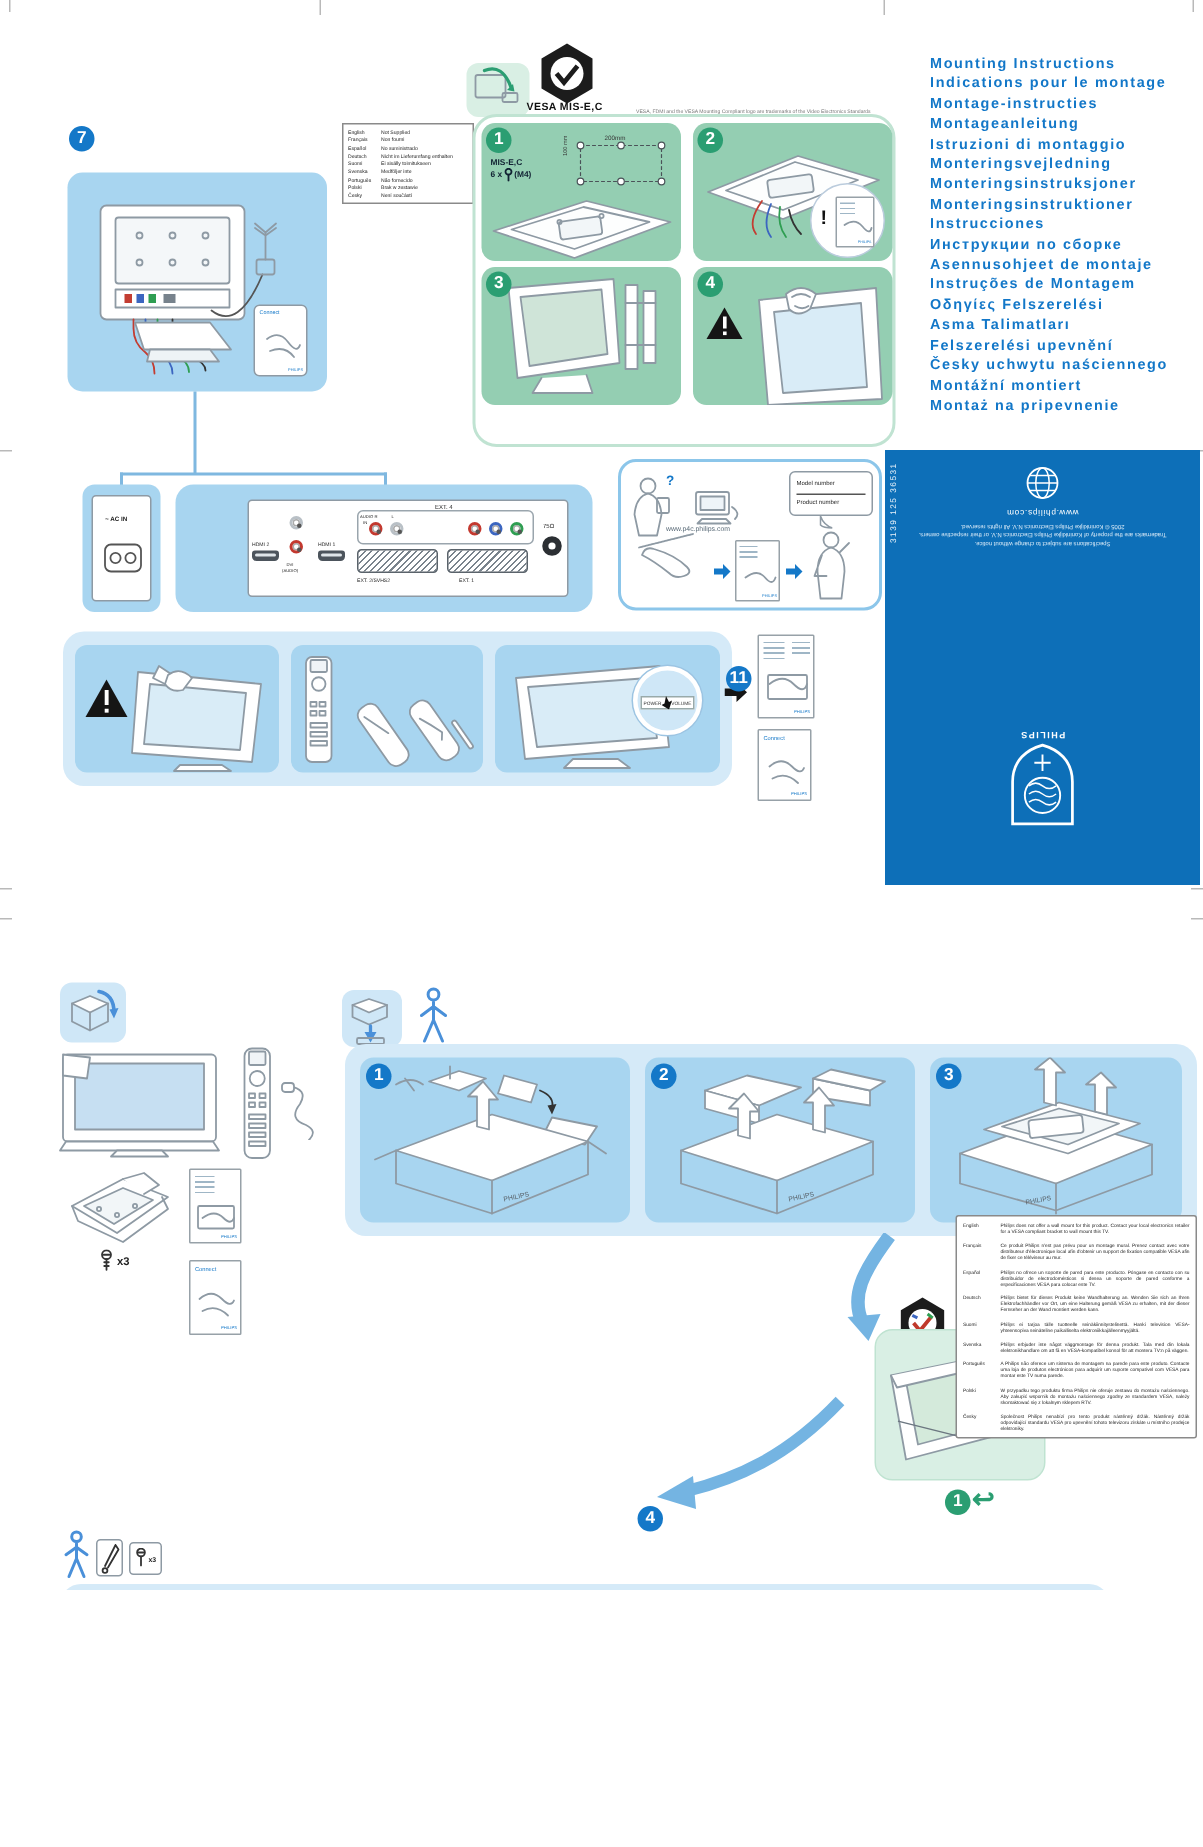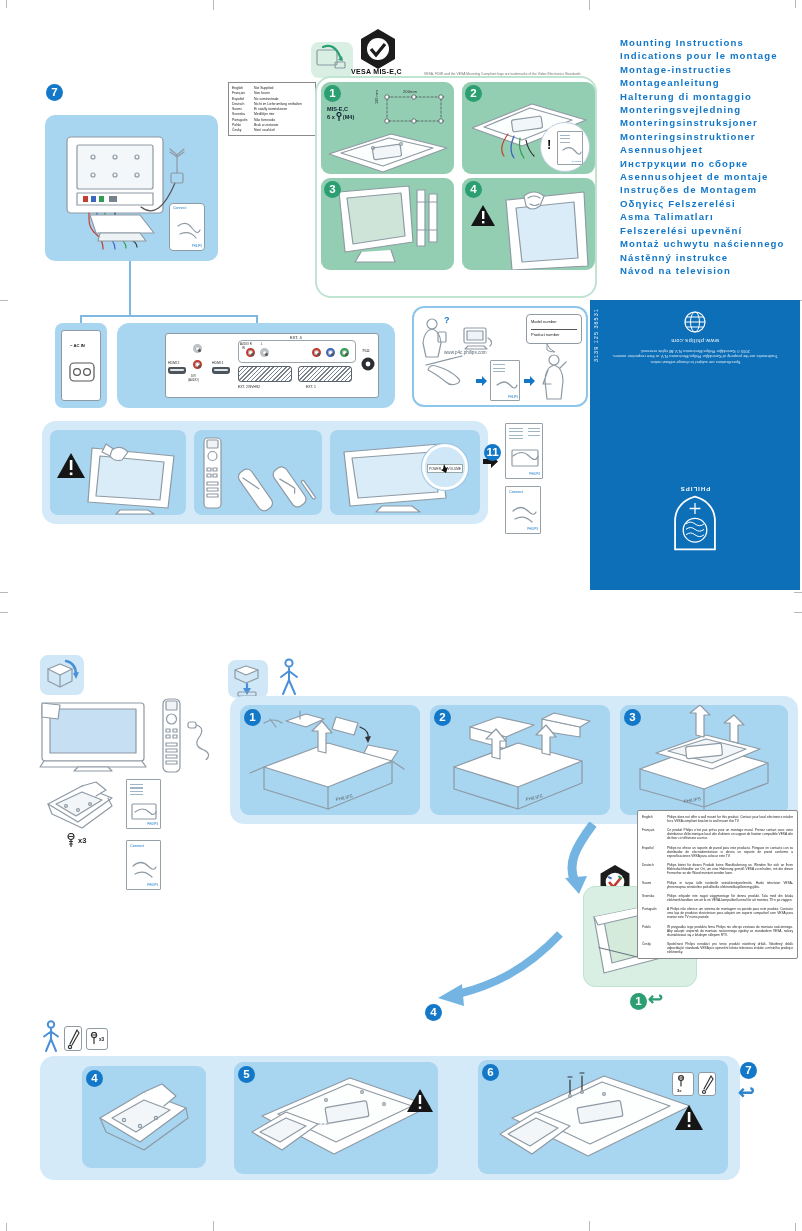--- a/index.html
+++ b/index.html
@@ -1,17 +1,17 @@
 <!DOCTYPE html>
 <html><head>
 <meta charset="utf-8">
 <style>
 *{box-sizing:border-box;margin:0;padding:0}
 body{font-family:"Liberation Sans",sans-serif;background:#fff}
-.page{position:relative;width:802px;height:1231px;background:#fff;overflow:hidden}
+.page{position:relative;width:802px;height:1060px;background:#fff;overflow:hidden}
 .abs{position:absolute}
 .crop{position:absolute;background:#b9b9b9}
 .badge{position:absolute;width:17px;height:17px;border-radius:50%;color:#fff;font-size:11.5px;font-weight:700;text-align:center;line-height:17px;z-index:6}
 .bb{background:#1478c8}
 .bg{background:#2b9e72}
 .panel{position:absolute;background:#a8d5f0;border-radius:10px}
 .strip{position:absolute;background:#d5eaf8;border-radius:14px}
 .gstep{position:absolute;background:#94ceb2;border-radius:9px;overflow:hidden}
 .lineart{stroke:#8e9aa4;fill:none;stroke-width:1.2;stroke-linecap:round;stroke-linejoin:round}
 .langs{position:absolute;left:620px;top:36px;width:180px;color:#1277c8;font-size:9.6px;font-weight:600;letter-spacing:1.1px;line-height:13.4px;white-space:nowrap}
@@ -79,34 +79,34 @@
   <div class="crop" style="left:6px;top:0;width:1px;height:8px"></div>
   <div class="crop" style="left:795px;top:0;width:1px;height:8px"></div>
   <div class="crop" style="left:6px;top:1223px;width:1px;height:8px"></div>
   <div class="crop" style="left:795px;top:1223px;width:1px;height:8px"></div>
 
   <div class="langs">
     <div>Mounting Instructions</div>
     <div>Indications pour le montage</div>
     <div>Montage-instructies</div>
     <div>Montageanleitung</div>
-    <div>Halterung di montaggio</div>
+    <div>Istruzioni di montaggio</div>
     <div>Monteringsvejledning</div>
     <div>Monteringsinstruksjoner</div>
     <div>Monteringsinstruktioner</div>
-    <div>Asennusohjeet</div>
+    <div>Instrucciones</div>
     <div>Инструкции по сборке</div>
     <div>Asennusohjeet de montaje</div>
     <div>Instruções de Montagem</div>
     <div>Οδηγίες Felszerelési</div>
     <div>Asma Talimatları</div>
     <div>Felszerelési upevnění</div>
-    <div>Montaż uchwytu naściennego</div>
-    <div>Nástěnný instrukce</div>
-    <div>Návod na television</div>
+    <div>Česky uchwytu naściennego</div>
+    <div>Montážní montiert</div>
+    <div>Montaż na pripevnenie</div>
   </div>
   <div class="philips-word">PHILIPS</div>
 
   <div class="icon-sq" style="left:311px;top:42px;width:42px;height:36px;background:#d9efe4">
     <svg width="42" height="36" class="lineart">
         <rect x="6" y="8" width="20" height="15" rx="1.5"></rect>
         <rect x="24" y="20" width="10" height="6" rx="1"></rect>
         <path d="M12,5 q12,-5 18,12" stroke="#2b9e72" stroke-width="2.2" fill="none"></path>
         <path d="M31,14 l1,5 -5,-1 z" fill="#2b9e72" stroke="none"></path>
       </svg>

